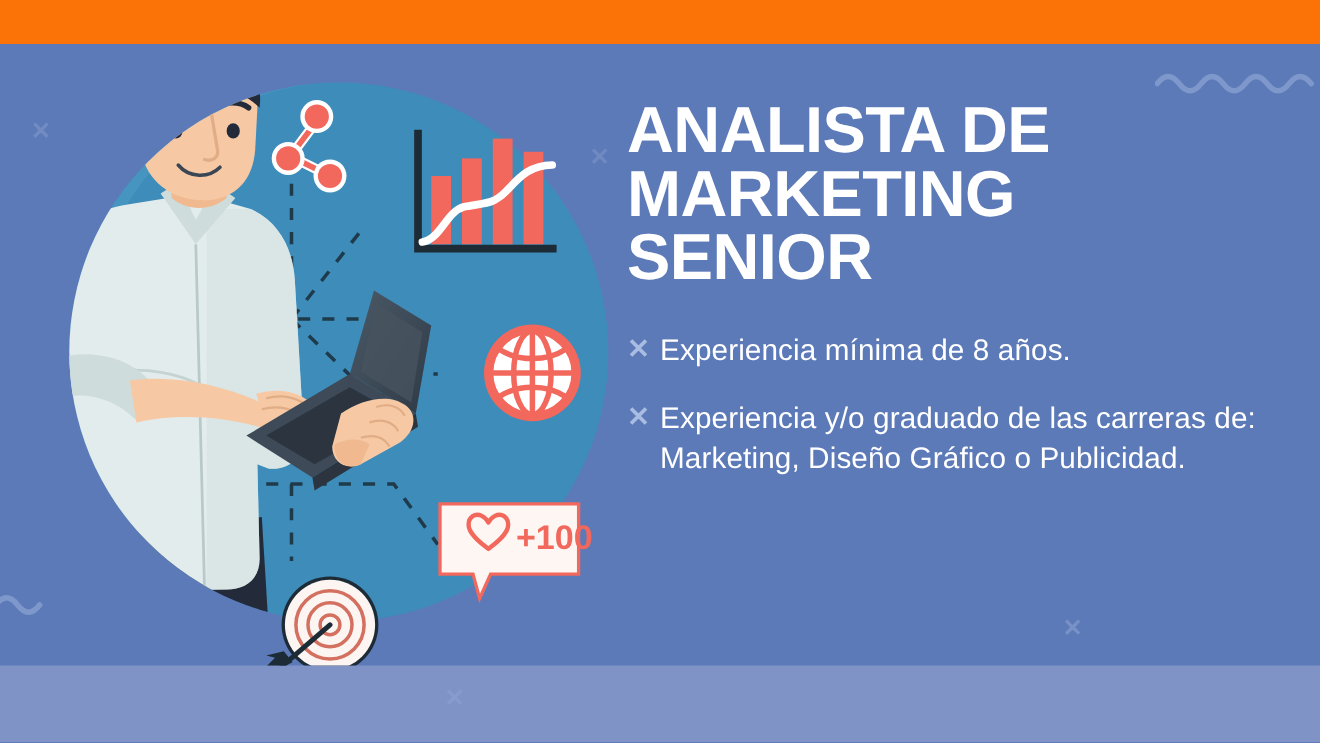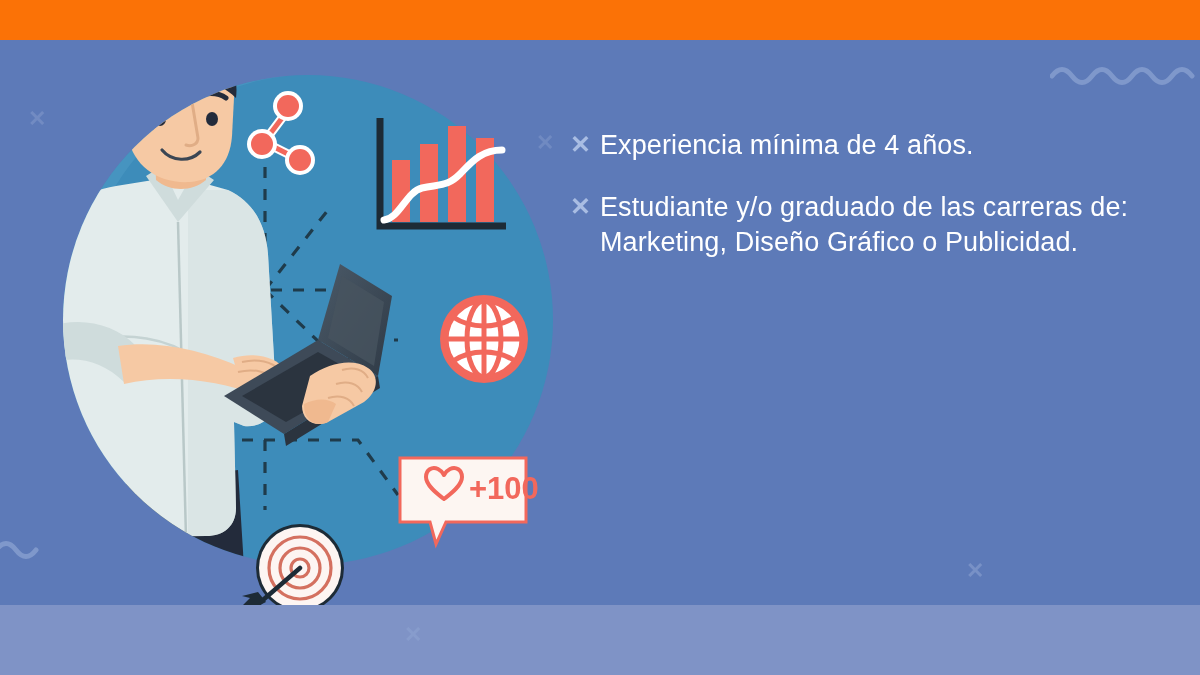--- a/index.html
+++ b/index.html
@@ -267,29 +267,32 @@
         <circle cx="272" cy="528" r="20" fill="none" stroke="#d4705f" stroke-width="3.2"></circle>
         <circle cx="272" cy="528" r="9" fill="none" stroke="#d4705f" stroke-width="3.2"></circle>
         <path d="M228,566 L272,528" stroke="#1d2b36" stroke-width="4.5" stroke-linecap="round"></path>
         <path d="M226,568 L214,566 L222,558 L214,556 L230,552 L238,562 Z" fill="#1d2b36"></path>
       </g>
     </svg>
   </div>
 
   <div class="content">
 
+    <h1 class="headline">ANALISTA DE
+MARKETING
+SENIOR</h1>
 
     <div class="bullets">
 
       <div class="bullet">
         <span class="bullet-mark">✕</span>
-        <span class="bullet-text">Experiencia mínima de 4 años.</span>
+        <span class="bullet-text">Experiencia mínima de 8 años.</span>
       </div>
 
       <div class="bullet">
         <span class="bullet-mark">✕</span>
-        <span class="bullet-text">Estudiante y/o graduado de las carreras de: Marketing, Diseño Gráfico o Publicidad.</span>
+        <span class="bullet-text">Experiencia y/o graduado de las carreras de: Marketing, Diseño Gráfico o Publicidad.</span>
       </div>
 
     </div>
   </div>
 
 </div>
 
 </body></html>

